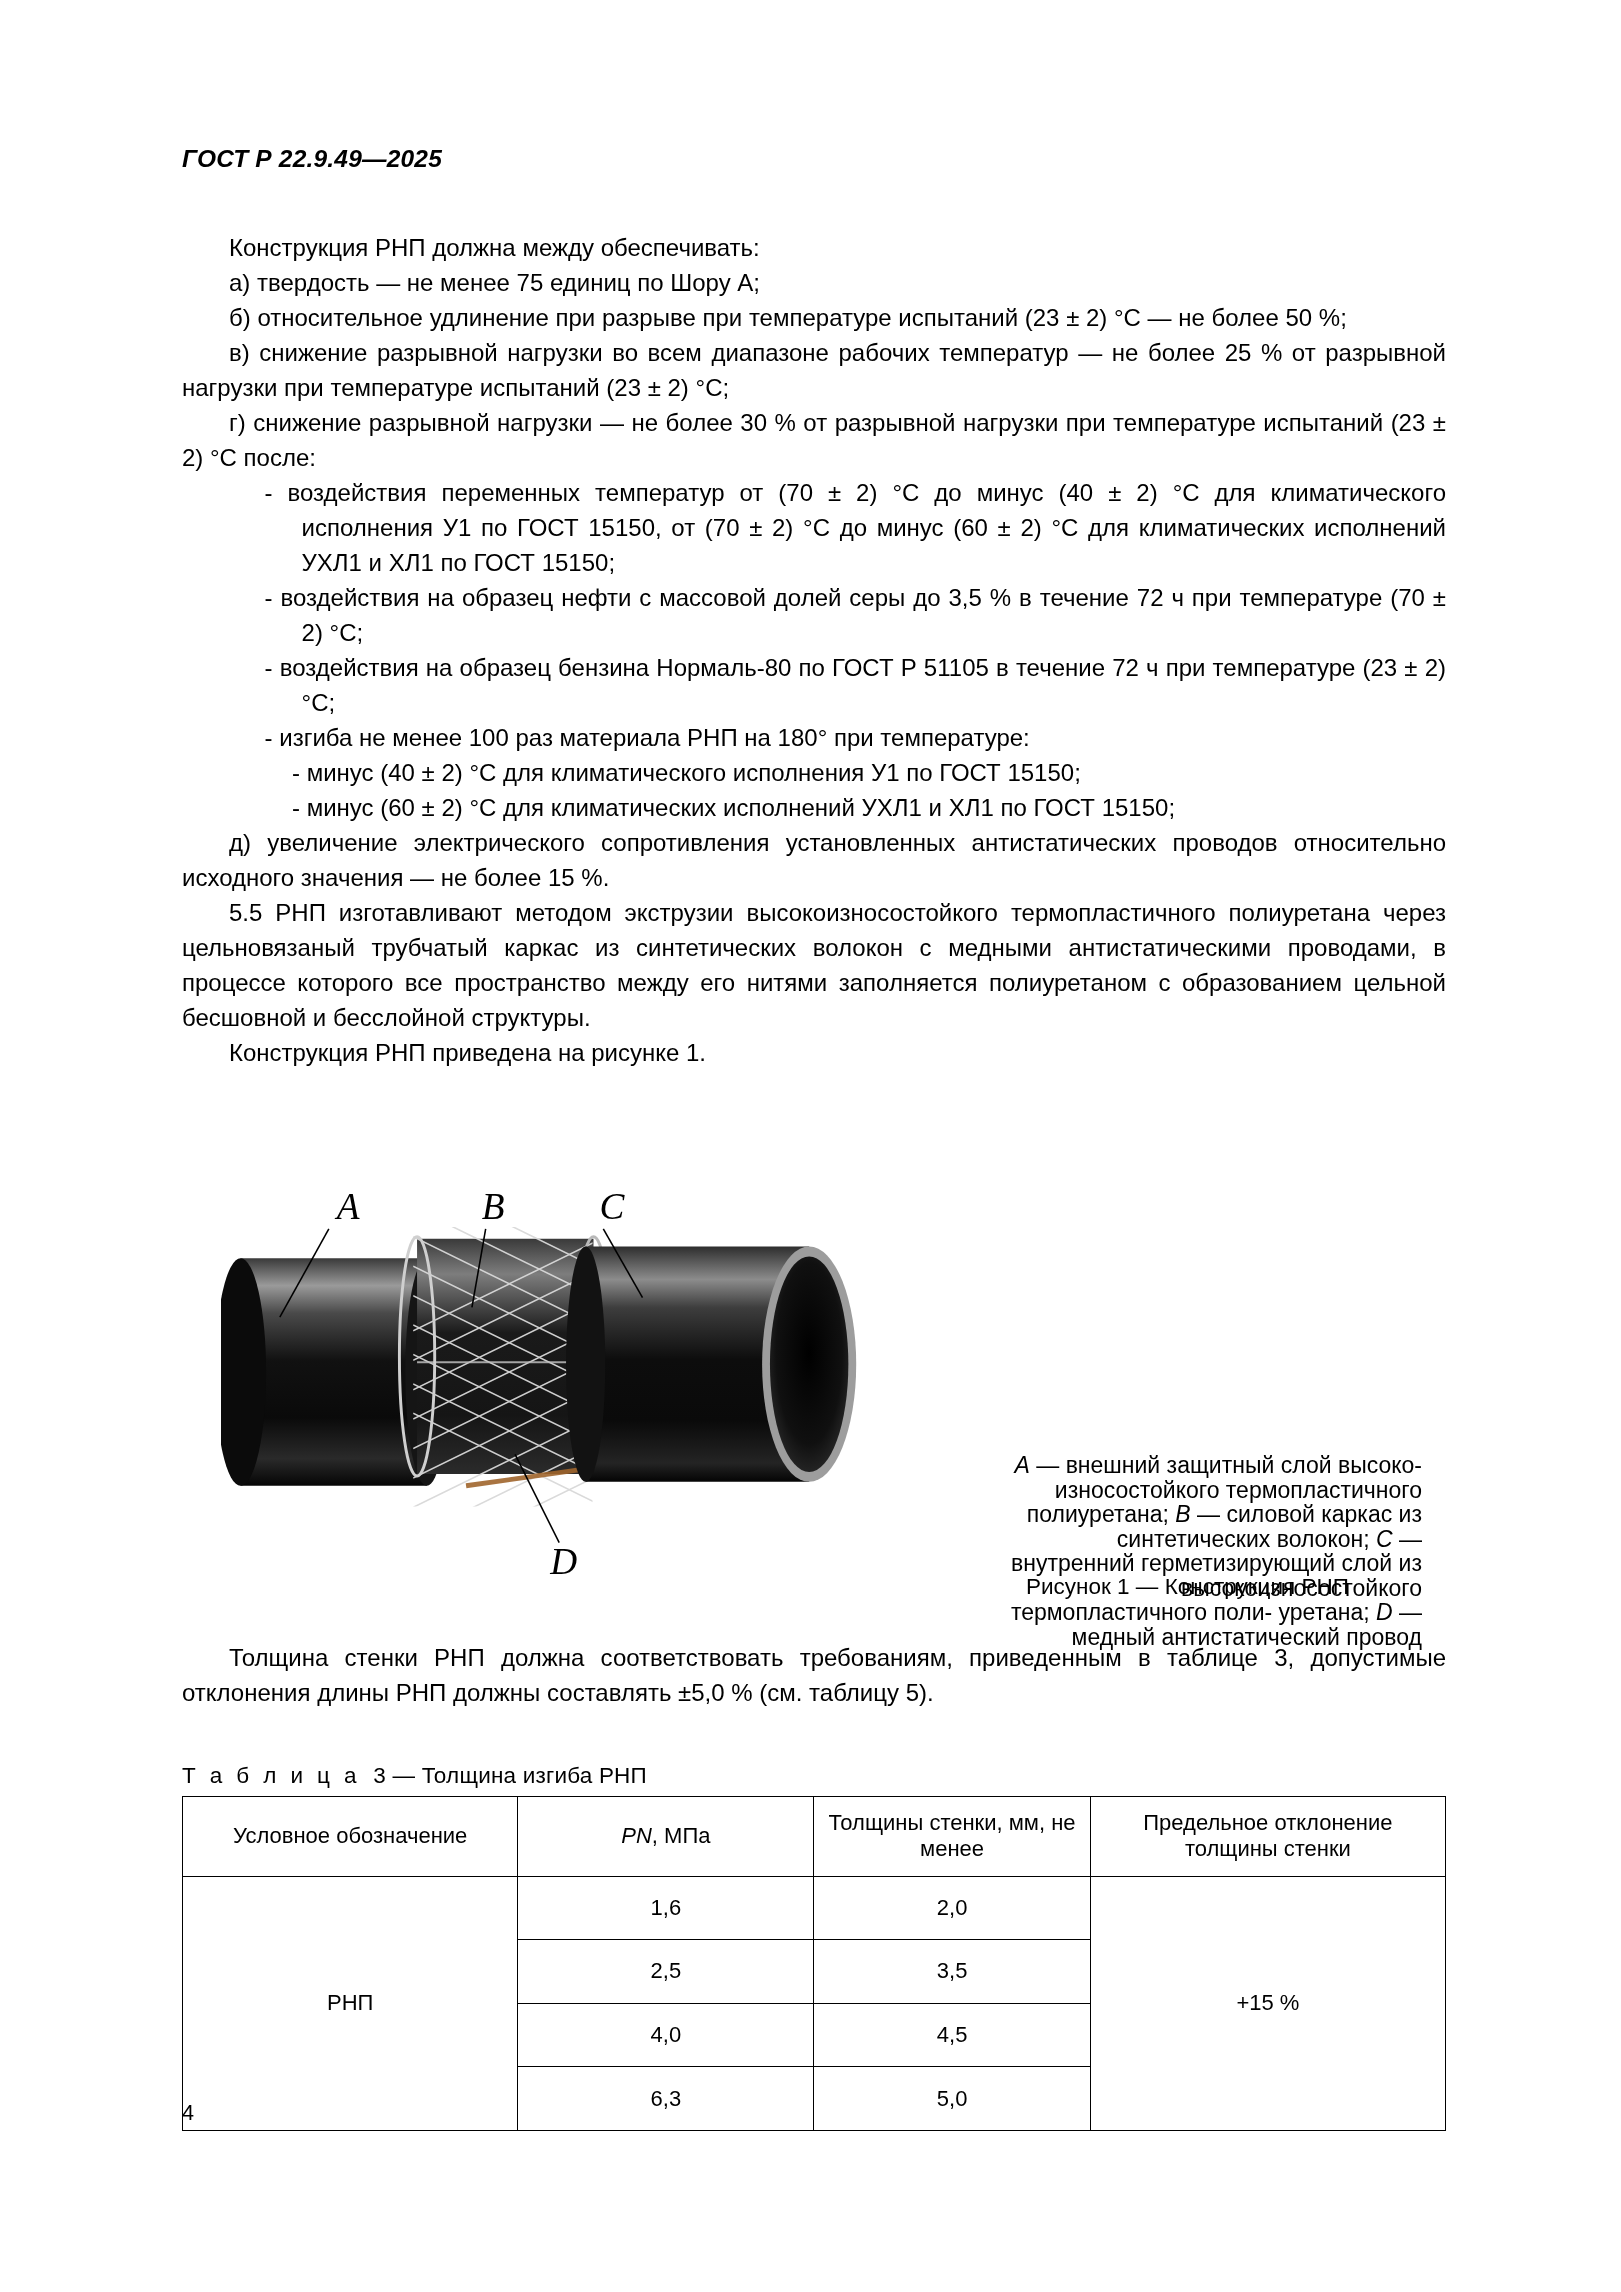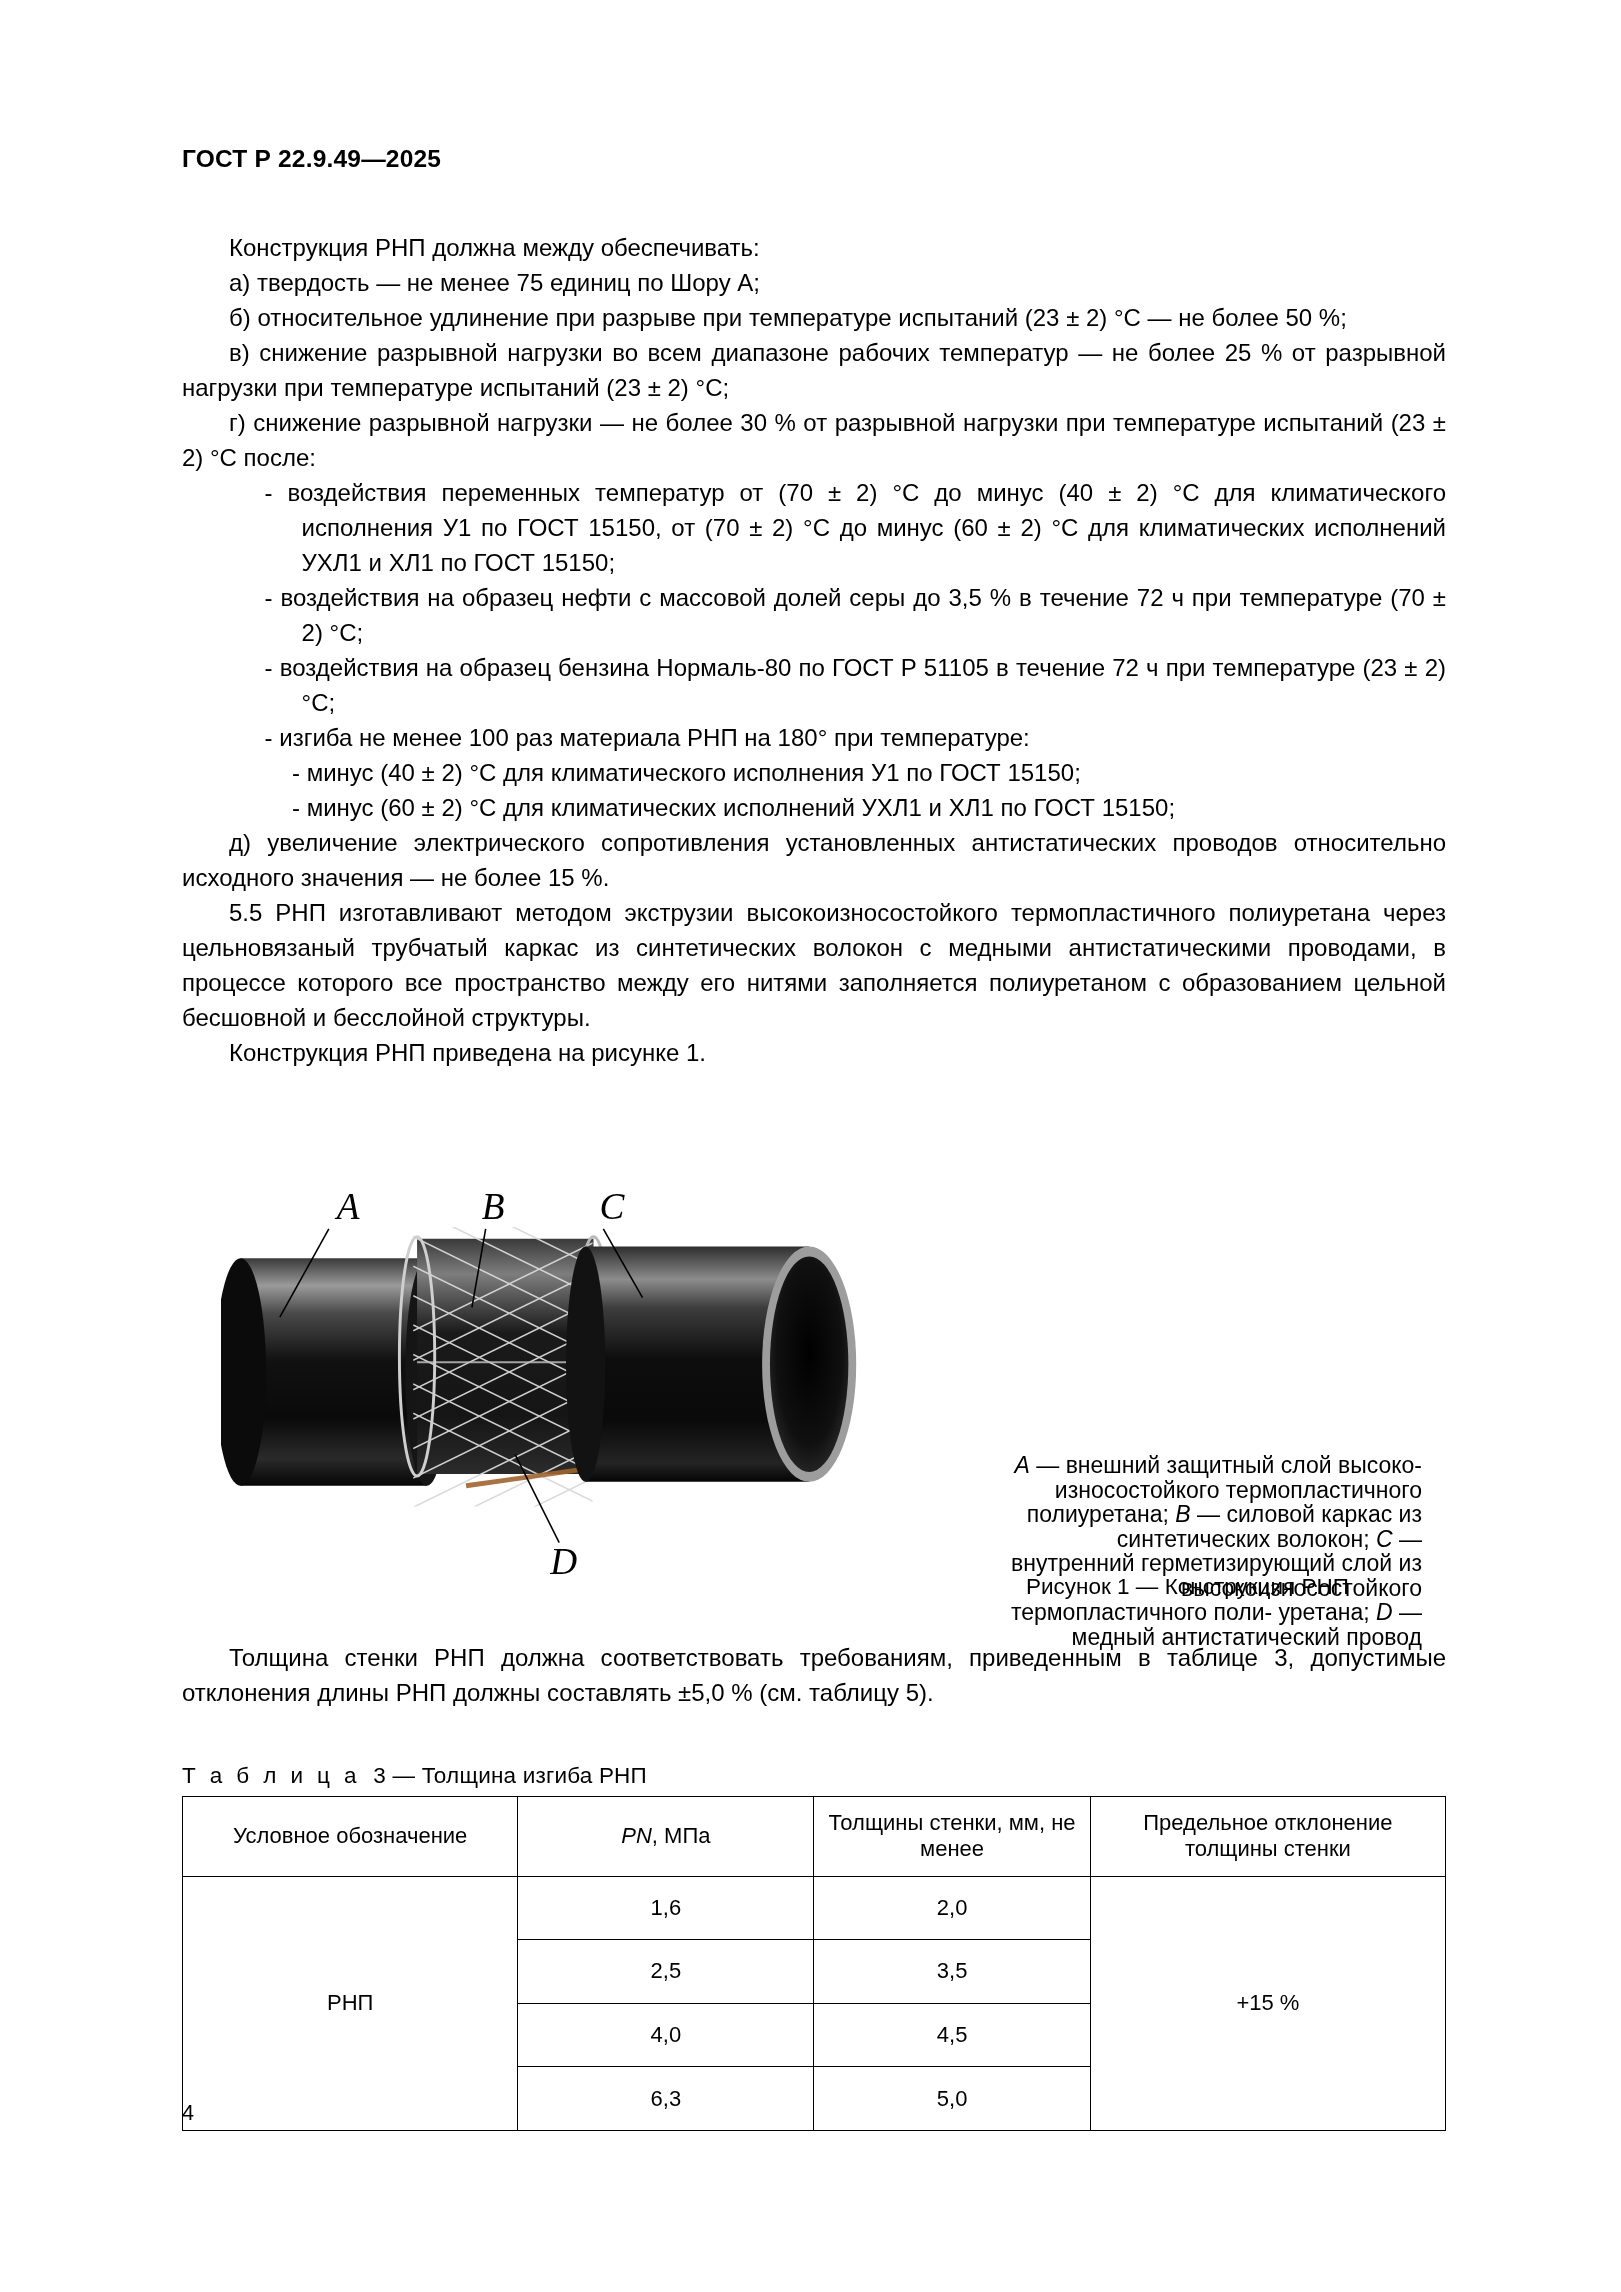--- a/index.html
+++ b/index.html
@@ -25,20 +25,21 @@
     position: absolute;
     left: 182px;
     top: 145px;
     width: 1264px;
   }
   .doc-header {
     font-size: 24.5px;
     font-weight: bold;
     letter-spacing: 0.2px;
     margin: 0 0 57px 0;
+    font-style: italic;
   }
   p {
     margin: 0;
     font-size: 24px;
     line-height: 35px;
     text-align: justify;
     text-justify: inter-word;
   }
   .ind {
     text-indent: 47px;

